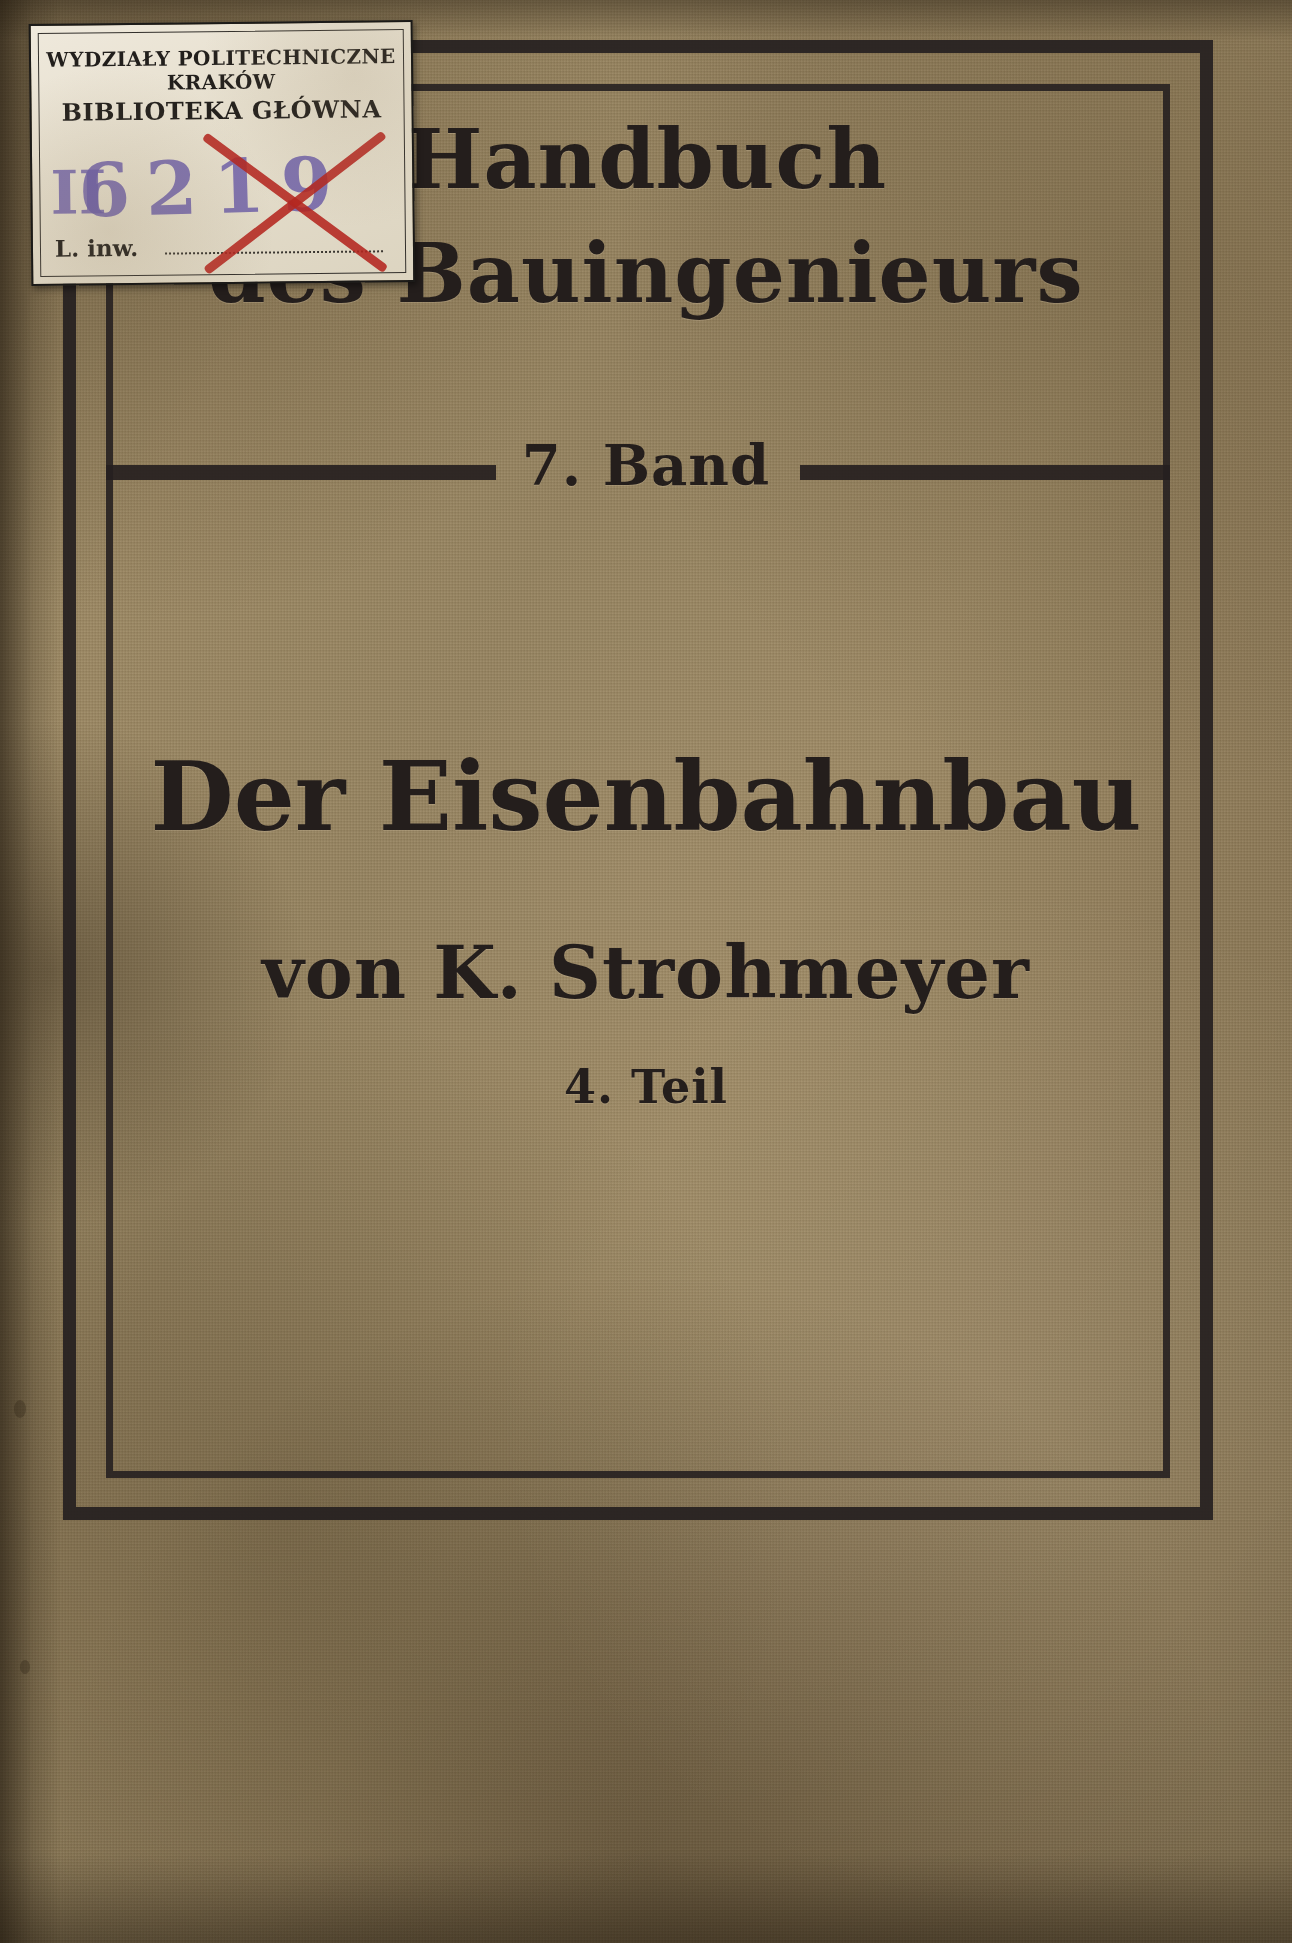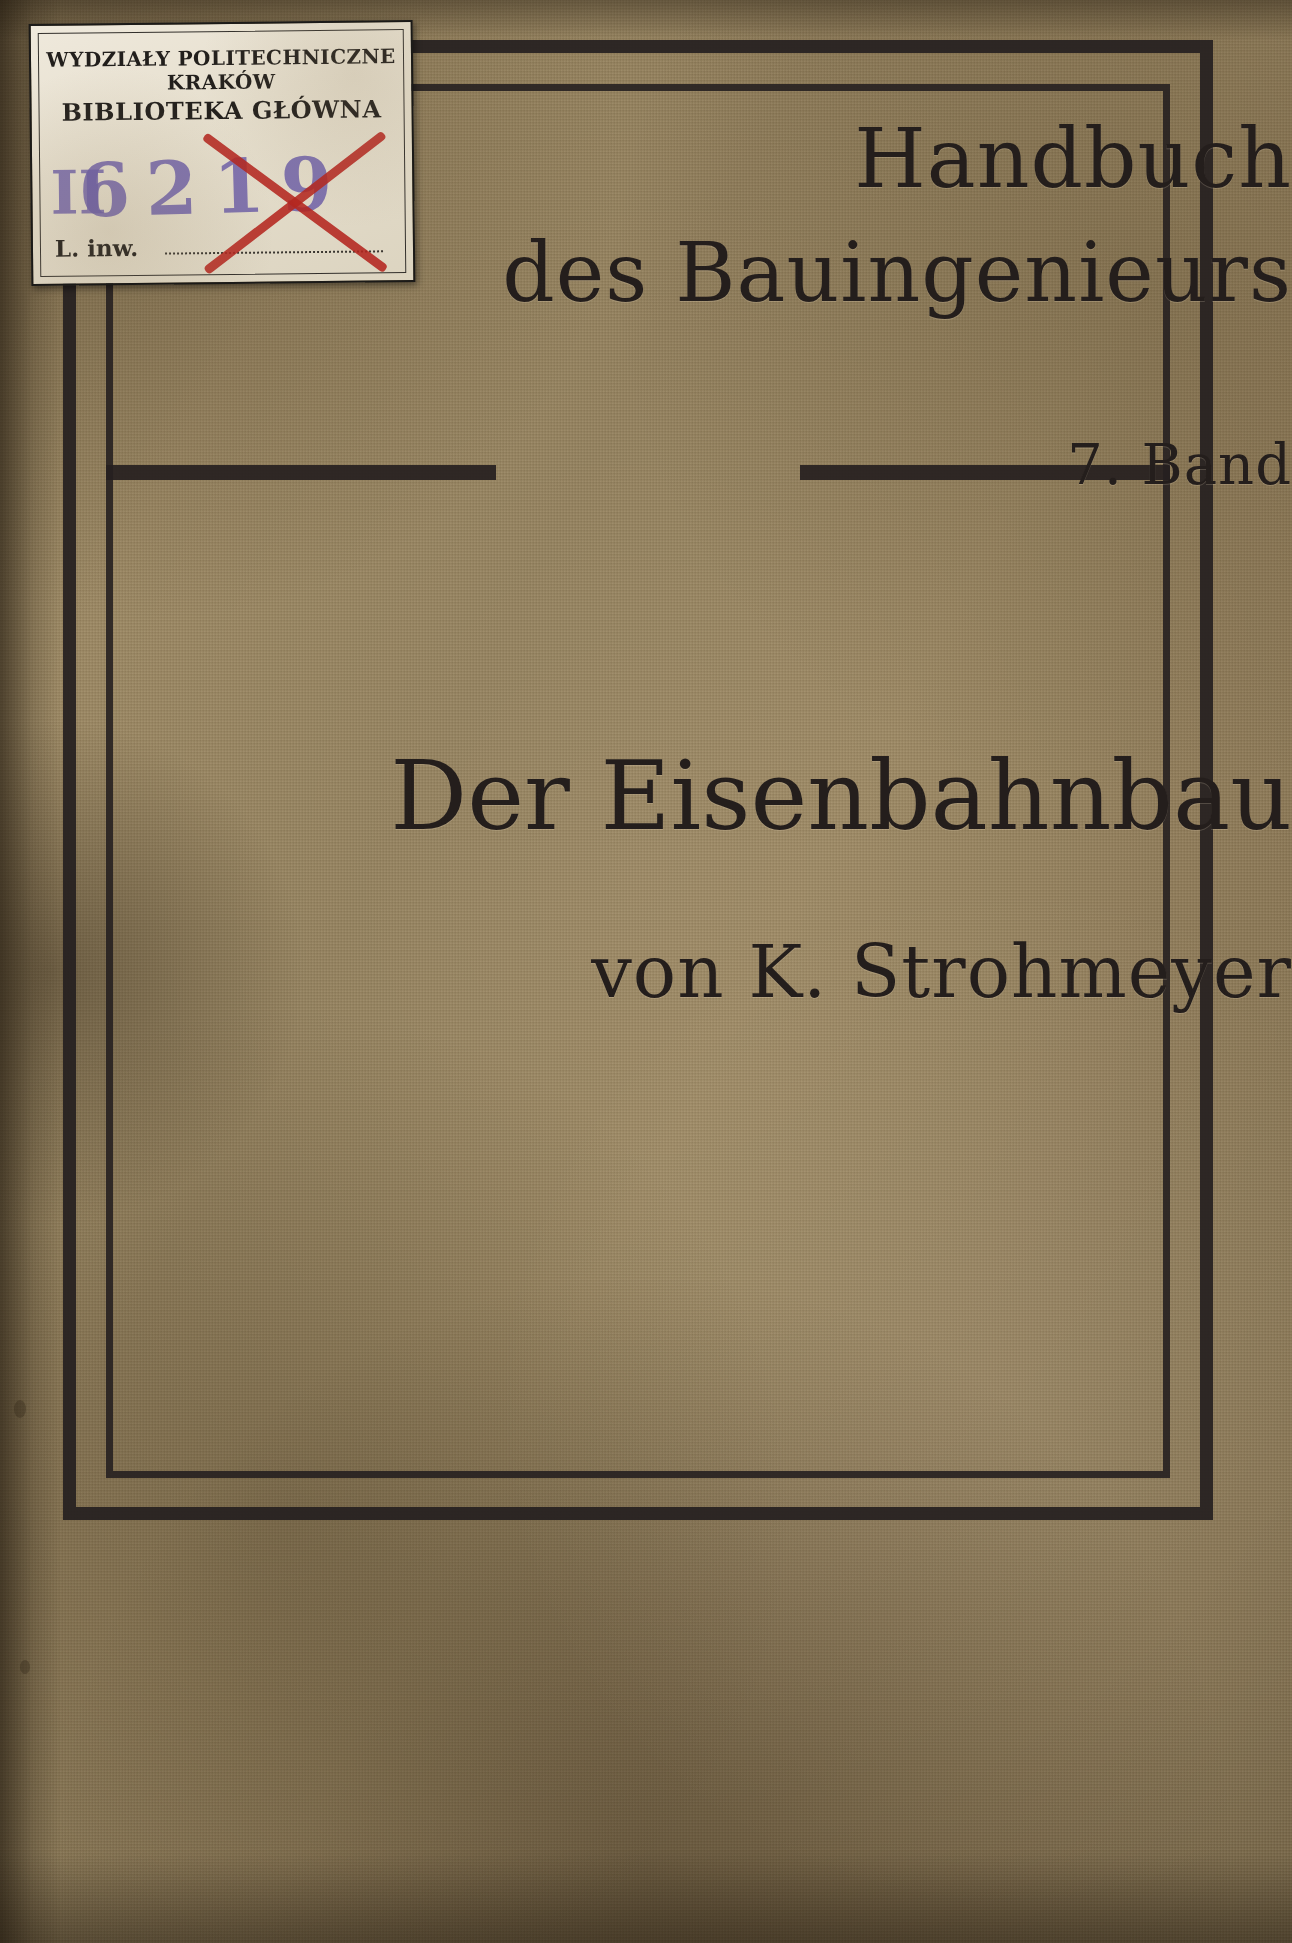--- a/index.html
+++ b/index.html
@@ -100,24 +100,24 @@
     background: #262020;
     opacity: 0.92;
   }
   .rule-left  { left: 106px; width: 390px; }
   .rule-right { left: 800px; width: 370px; }
 
   
   .txt {
     position: absolute;
     width: 100%;
-    text-align: right;
+    text-align: center;
     color: #241e1c;
     font-family: "DejaVu Serif", serif;
-    font-weight: normal;
+    font-weight: bold;
     letter-spacing: 1px;
     text-shadow: 0 1px 0 rgba(255,240,210,0.18);
   }
   .series1 {
     top: 118px;
     font-size: 82px;
     line-height: 1.0;
   }
   .series2 {
     top: 232px;
@@ -249,20 +249,21 @@
   <div class="frame-outer"></div>
   <div class="frame-inner"></div>
   <div class="rule-left"></div>
   <div class="rule-right"></div>
 
   <div class="txt series1">Handbuch</div>
   <div class="txt series2">des Bauingenieurs</div>
   <div class="txt band">7. Band</div>
   <div class="txt title">Der Eisenbahnbau</div>
   <div class="txt author">von K. Strohmeyer</div>
+  <div class="txt part">4. Teil</div>
 
   <div class="spine-shadow"></div>
   <div class="top-shadow"></div>
   <div class="bottom-shadow"></div>
   <div class="scuff" style="left:14px; top:1400px; width:12px; height:18px;"></div>
   <div class="scuff" style="left:20px; top:1660px; width:10px; height:14px;"></div>
 
   <div class="label">
     <div class="label-inner"></div>
     <div class="lab-line1">WYDZIAŁY POLITECHNICZNE KRAKÓW</div>

